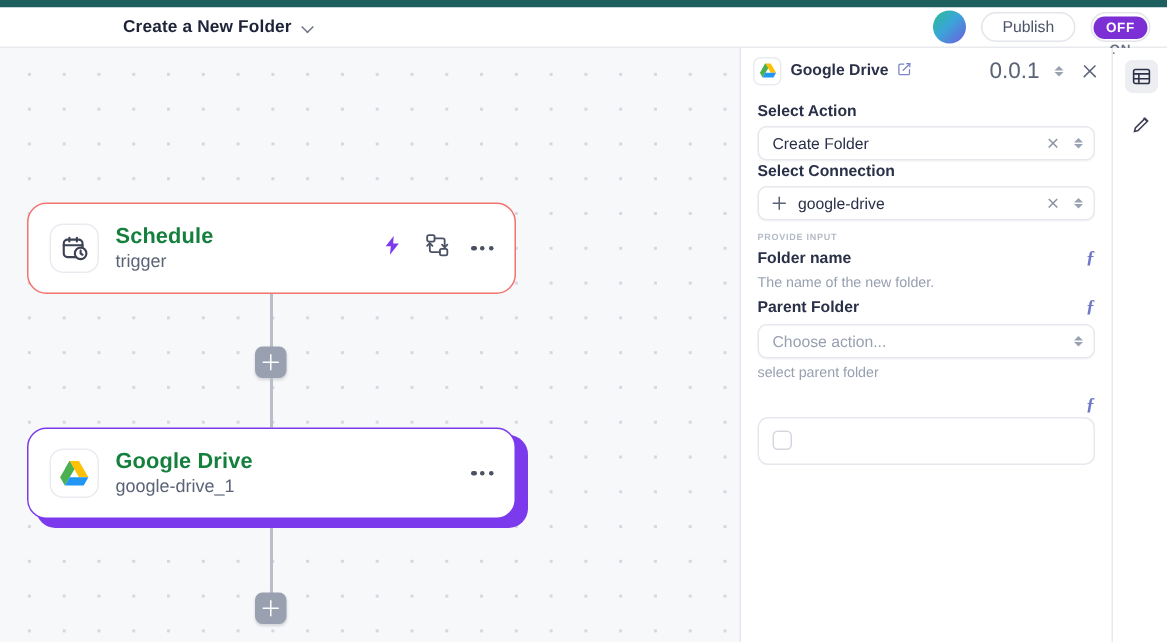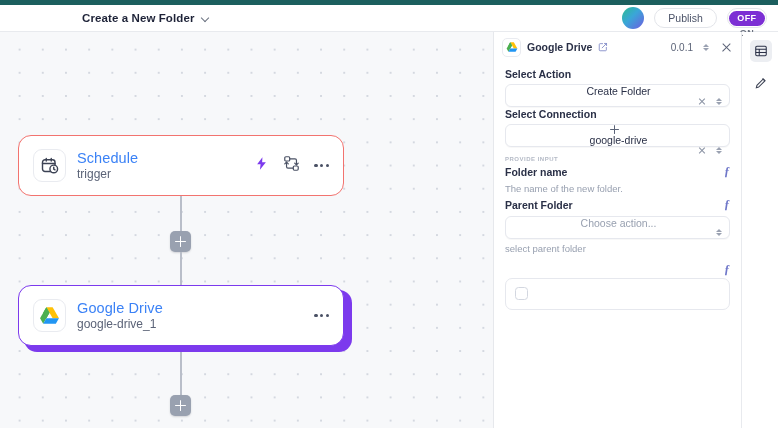--- a/index.html
+++ b/index.html
@@ -110,42 +110,42 @@
     width: 328px; height: 62px; border-radius: 13px;
     background: #7c3aed; z-index: 0;
   }
   .node-icon {
     width: 33px; height: 33px; border-radius: 9px;
     border: 1px solid #e9ebf0; background: #fff;
     display: flex; align-items: center; justify-content: center;
     flex: 0 0 auto;
   }
   .node-text { margin-left: 11px; display: flex; flex-direction: column; gap: 1px; }
-  .node-title { font-size: 14.5px; font-weight: normal; color: #3b82f6; letter-spacing: .1px; }
+  .node-title { font-size: 14.5px; font-weight: bold; color: #15803d; letter-spacing: .1px; }
   .node-sub { font-size: 12px; color: #5b6377; }
   .node-actions { margin-left: auto; display: flex; align-items: center; gap: 14px; }
   .dots { display: flex; gap: 2.5px; align-items: center; }
   .dots i { width: 3.2px; height: 3.2px; border-radius: 50%; background: #4a5164; display: block; }
 
   
   .panel {
     position: absolute; top: 32px; left: 494px; width: 248px; height: 396px;
     background: #ffffff; border-right: 1px solid #e8eaee;
     overflow: hidden;
   }
   .panel-head {
     height: 30px; display: flex; align-items: center; padding: 0 9px 0 8px;
     gap: 6px;
   }
   .panel-head .gd-badge {
     width: 19px; height: 19px; border-radius: 5px; border: 1px solid #e9ebf0;
     background: #fff; display: flex; align-items: center; justify-content: center;
   }
   .panel-title { font-size: 10.5px; font-weight: bold; color: #2a3047; }
-  .panel-ver { margin-left: auto; font-size: 10px; color: #5b6377; }
+  .panel-ver { margin-left: auto; font-size: 15px; color: #5b6377; }
   .stepper { display: flex; flex-direction: column; gap: 1px; align-items: center; margin-left: 4px; }
   .stepper .up, .stepper .dn {
     width: 0; height: 0; border-left: 3px solid transparent; border-right: 3px solid transparent;
   }
   .stepper .up { border-bottom: 3.5px solid #9aa1b1; }
   .stepper .dn { border-top: 3.5px solid #9aa1b1; }
   .close-x { margin-left: 6px; width: 11px; height: 11px; position: relative; }
   .close-x:before, .close-x:after {
     content: ""; position: absolute; left: 0; top: 5px; width: 11px; height: 1.3px;
     background: #5b6377;
@@ -160,21 +160,20 @@
   }
   .fx {
     margin-left: auto; font-style: italic; font-family: "Liberation Serif", serif;
     font-size: 12px; color: #6f77c9;
   }
   .select-box {
     height: 23px; border: 1px solid #e6e8ee; border-radius: 6px;
     background: #fff; display: flex; align-items: center; padding: 0 7px 0 9px;
     font-size: 10.5px; color: #2a3047;
     box-shadow: 0 1px 1px rgba(20,25,40,.03);
-    flex-direction: column;
   }
   .select-box.placeholder { color: #98a0b0; }
   .select-box .plus-sm {
     width: 9px; height: 9px; position: relative; margin-right: 8px; flex: 0 0 auto;
   }
   .select-box .plus-sm:before, .select-box .plus-sm:after {
     content: ""; position: absolute; background: #5b6377; border-radius: 1px;
   }
   .select-box .plus-sm:before { left: 0; top: 3.8px; width: 9px; height: 1.3px; }
   .select-box .plus-sm:after  { left: 3.8px; top: 0; width: 1.3px; height: 9px; }

